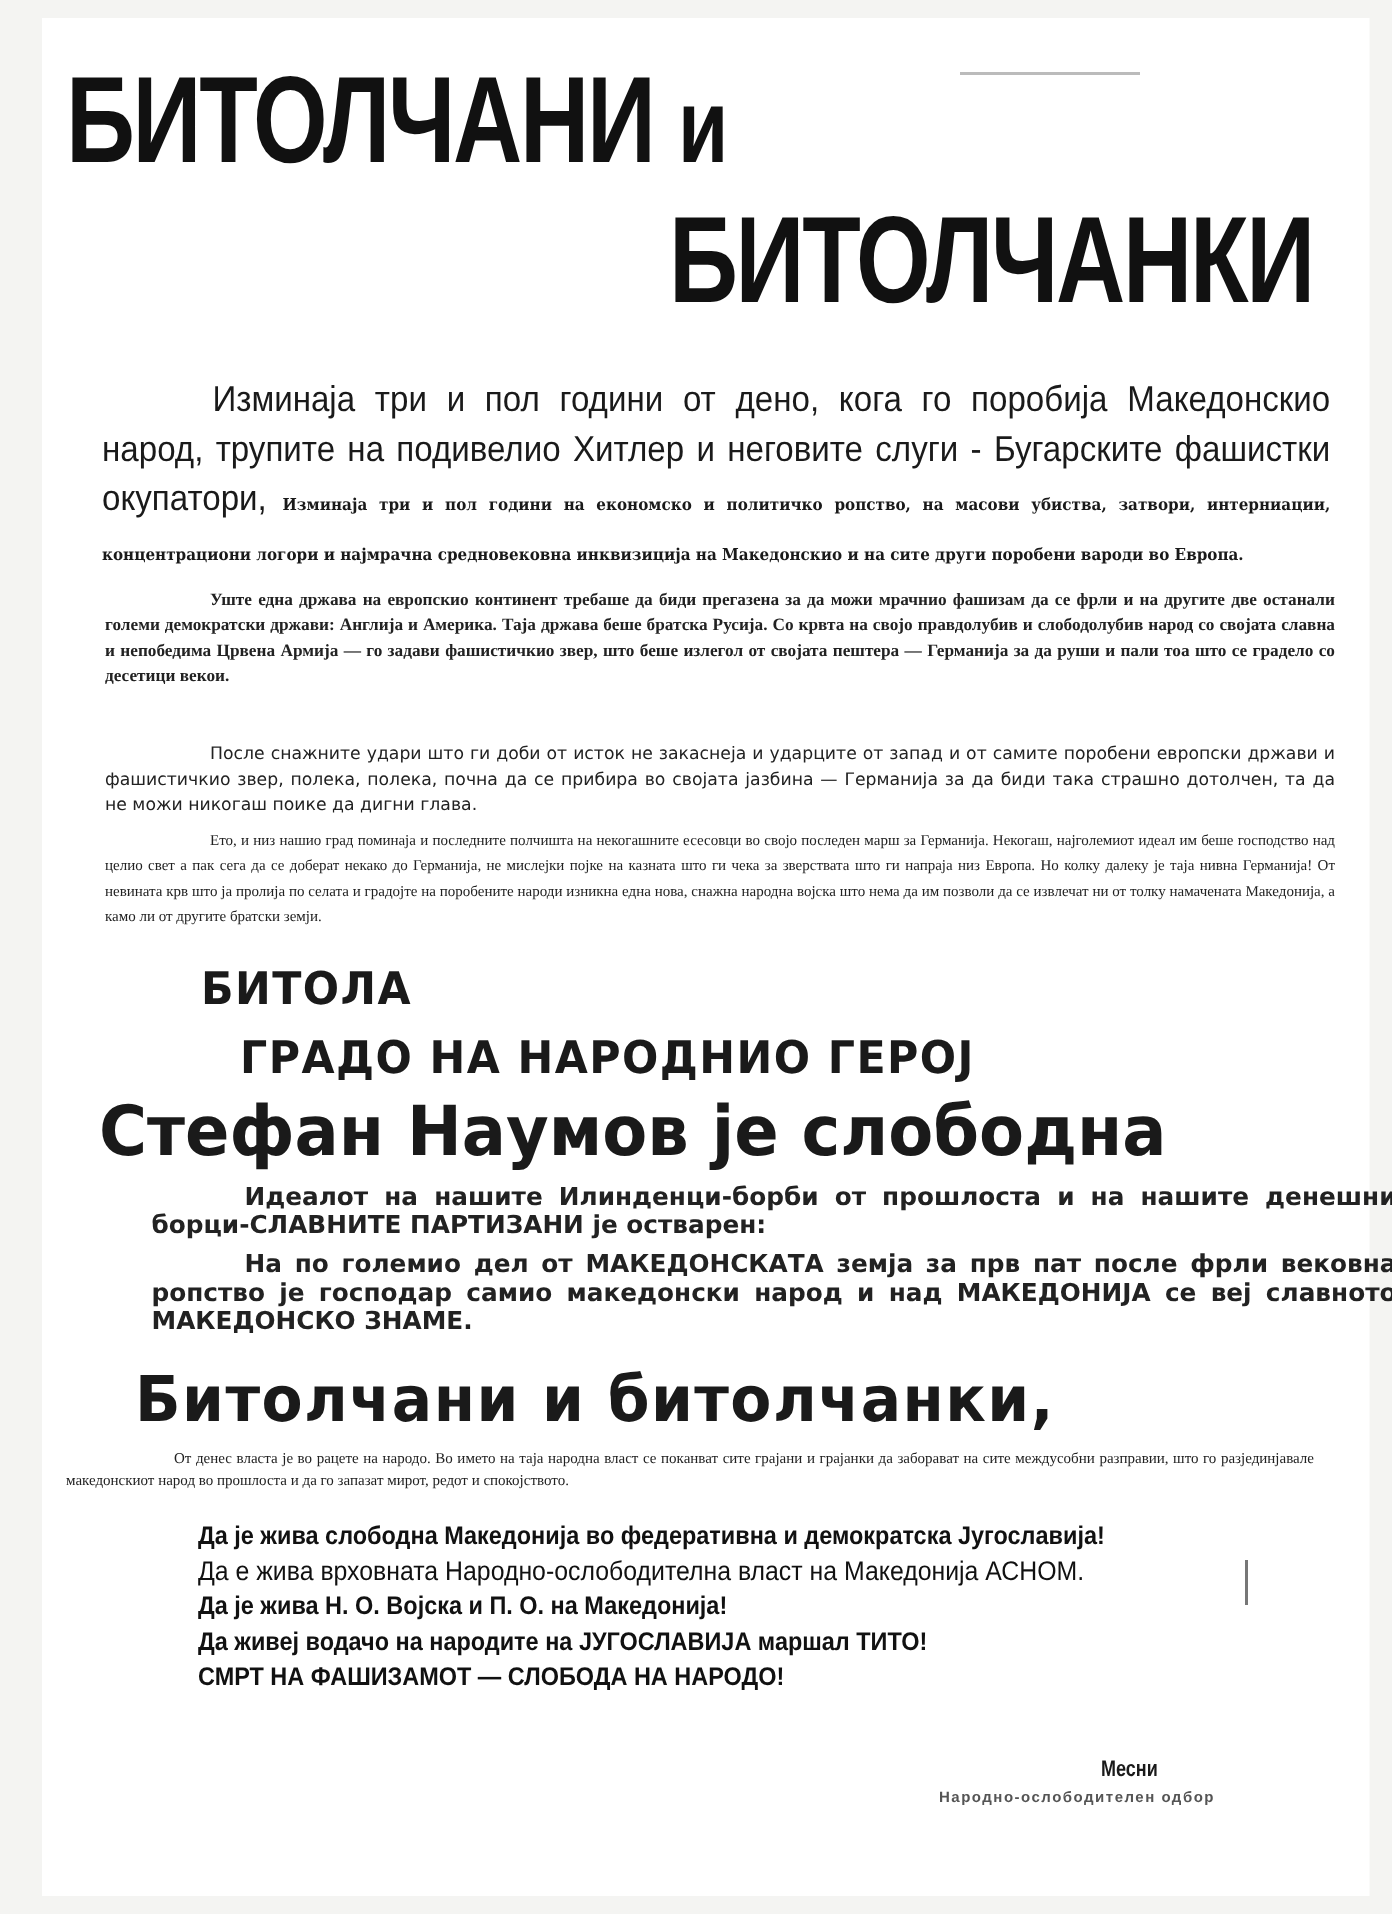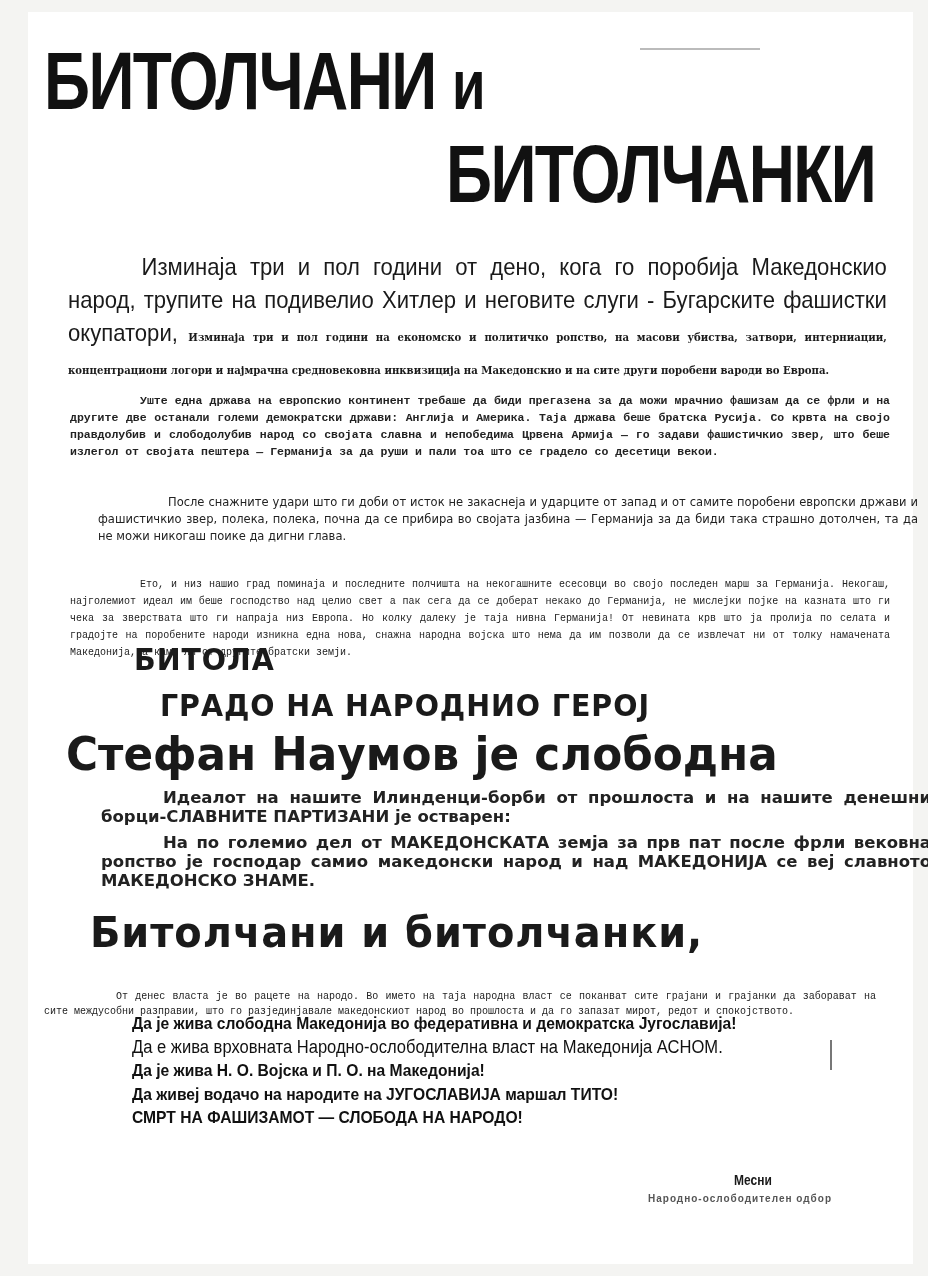--- a/index.html
+++ b/index.html
@@ -25,25 +25,25 @@
   .intro {
     left: 68px; top: 250px; width: 820px; font-family: "Liberation Sans", sans-serif;
     font-size: 24px; line-height: 33px; white-space: normal; text-align: justify;
     transform: scaleX(0.92); transform-origin: left top; width: 890px;
   }
   .intro .indent { padding-left: 80px; }
   .intro .small {
     font-family: "DejaVu Serif", serif; font-size: 11px; font-weight: bold; line-height: 14px;
   }
   .para {
-    position: absolute; left: 70px; width: 820px; font-family: Liberation Mono, monospace;
+    position: absolute; left: 70px; width: 820px; font-family: Liberation Serif, serif;
     font-size: 11.5px; line-height: 17px; text-align: justify; color: #222; font-weight: bold;
   }
   .para.sans { font-family: "DejaVu Sans", sans-serif; font-weight: normal; font-size: 11.5px; }
-  .para.small { font-size: 10px; line-height: 15px; font-weight: normal; margin-top: 24px; }
+  .para.small { font-size: 10px; line-height: 15px; font-weight: normal; }
   .bitola {
     left: 134px; top: 642px; font-family: "DejaVu Sans", sans-serif; font-weight: bold;
     font-size: 30px; letter-spacing: 1px; transform: scaleX(0.95); transform-origin: left top;
   }
   .grado {
     left: 160px; top: 688px; font-family: "DejaVu Sans", sans-serif; font-weight: bold;
     font-size: 30px; letter-spacing: 1px; transform: scaleX(0.95); transform-origin: left top;
   }
   .stefan {
     left: 66px; top: 727px; font-family: "DejaVu Sans", sans-serif; font-weight: bold;
@@ -62,21 +62,21 @@
     font-weight: bold; font-size: 17px; line-height: 23.5px; color: #111;
     transform: scaleX(0.92); transform-origin: left top;
   }
   .slogans div { white-space: nowrap; }
   .slogans .normal { font-weight: normal; font-size: 18px; }
   .sig {
     left: 734px; top: 1171px; font-family: "Liberation Sans", sans-serif; font-weight: bold;
     font-size: 15px; transform: scaleX(0.8); transform-origin: left top;
   }
   .sig2 {
-    left: 648px; top: 1193px; font-family: "Liberation Sans", sans-serif; font-weight: bold;
+    left: 626px; top: 1193px; font-family: "Liberation Sans", sans-serif; font-weight: bold;
     font-size: 10px; letter-spacing: 1px; color: #555;
   }
   .speck { position: absolute; background: #777; }
 </style>
 </head>
 <body>
 
 <div class="page"></div>
 
 <div class="abs head1">
@@ -84,21 +84,21 @@
   <span class="and">и</span>
 </div>
 <div class="abs head2">БИТОЛЧАНКИ</div>
 
 <div class="abs intro" style="width:890px;">
   <span class="indent">Изминаја три и пол години от дено, кога го поробија Македонскио народ, трупите на подивелио Хитлер и неговите слуги - Бугарските фашистки окупатори,</span>
   <span class="small">Изминаја три и пол години на економско и политичко ропство, на масови убиства, затвори, интерниации, концентрациони логори и најмрачна средновековна инквизиција на Македонскио и на сите други поробени вароди во Европа.</span>
 </div>
 
 <div class="para" style="top:392px; text-indent:70px;">Уште една држава на европскио континент требаше да биди прегазена за да можи мрачнио фашизам да се фрли и на другите две останали големи демократски држави: Англија и Америка. Таја држава беше братска Русија. Со крвта на својо правдолубив и слободолубив народ со својата славна и непобедима Црвена Армија — го задави фашистичкио звер, што беше излегол от својата пештера — Германија за да руши и пали тоа што се градело со десетици векои.</div>
-<div class="para sans" style="top:494px; text-indent:70px;margin-left:28px;">После снажните удари што ги доби от исток не закаснеја и ударците от запад и от самите поробени европски држави и фашистичкио звер, полека, полека, почна да се прибира во својата јазбина — Германија за да биди така страшно дотолчен, та да не можи никогаш поике да дигни глава.</div>
+<div class="para sans" style="top:494px; text-indent:70px;">После снажните удари што ги доби от исток не закаснеја и ударците от запад и от самите поробени европски држави и фашистичкио звер, полека, полека, почна да се прибира во својата јазбина — Германија за да биди така страшно дотолчен, та да не можи никогаш поике да дигни глава.</div>
 <div class="para small" style="top:552px; text-indent:70px; line-height:17px;">Ето, и низ нашио град поминаја и последните полчишта на некогашните есесовци во својо последен марш за Германија. Некогаш, најголемиот идеал им беше господство над целио свет а пак сега да се доберат некако до Германија, не мислејки појке на казната што ги чека за зверствата што ги напраја низ Европа. Но колку далеку је таја нивна Германија! От невината крв што ја пролија по селата и градојте на поробените народи изникна една нова, снажна народна војска што нема да им позволи да се извлечат ни от толку намачената Македонија, а камо ли от другите братски земји.</div>
 
 <div class="abs bitola">БИТОЛА</div>
 <div class="abs grado">ГРАДО НА НАРОДНИО ГЕРОЈ</div>
 <div class="abs stefan">Стефан Наумов је слободна</div>
 
 <div class="ideal" style="top:788px; text-indent:62px;">Идеалот на нашите Илинденци-борби от прошлоста и на нашите денешни борци-СЛАВНИТЕ ПАРТИЗАНИ је остварен:</div>
 <div class="ideal" style="top:833px; text-indent:62px;">На по големио дел от МАКЕДОНСКАТА земја за прв пат после фрли вековна ропство је господар самио македонски народ и над МАКЕДОНИЈА се веј славното МАКЕДОНСКО ЗНАМЕ.</div>
 
 <div class="abs bitolcani">Битолчани и битолчанки,</div>

